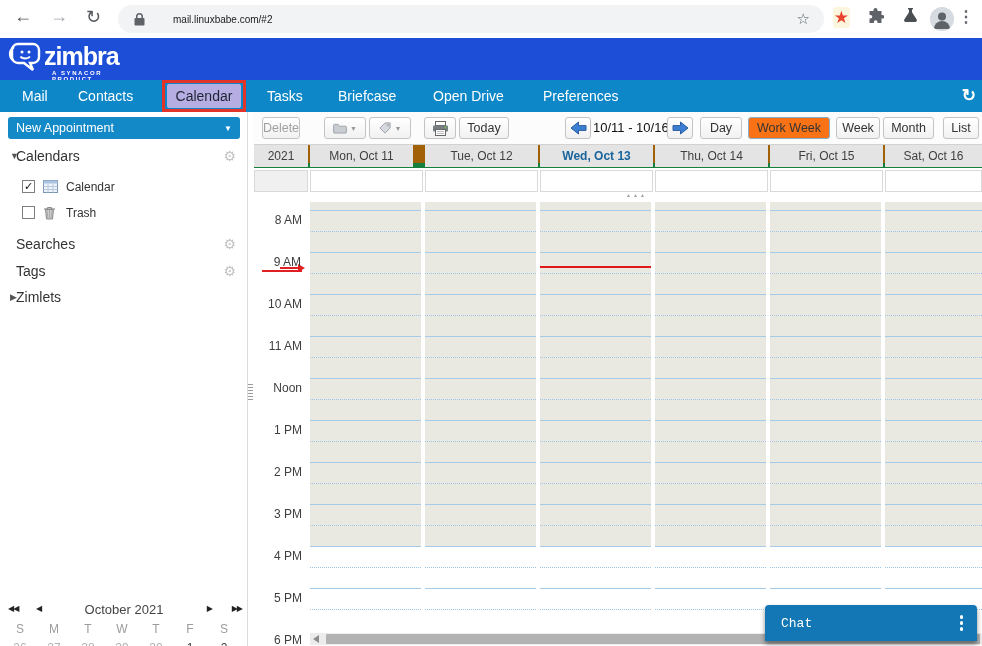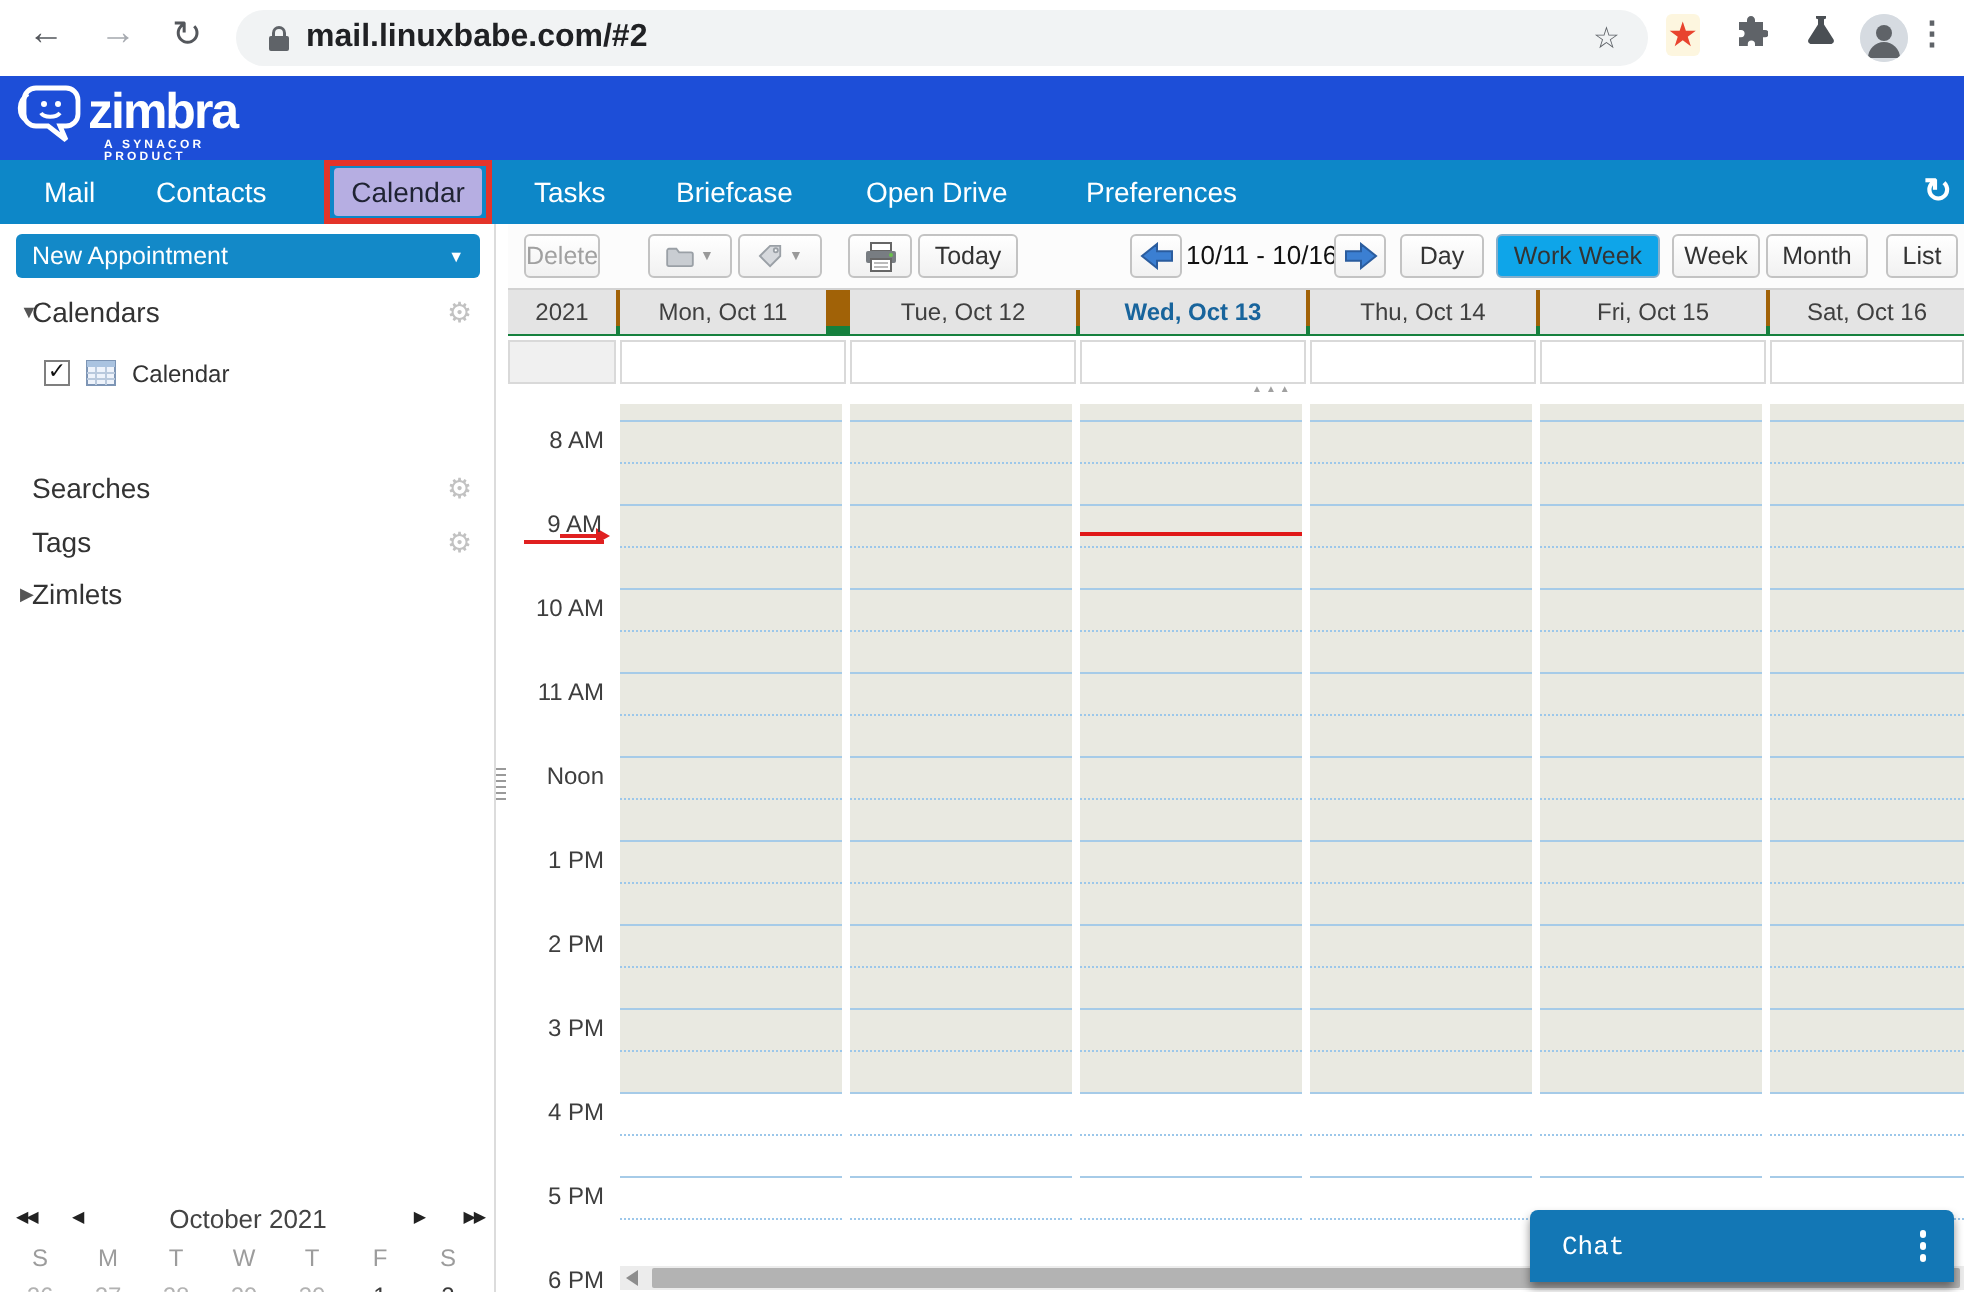--- a/index.html
+++ b/index.html
@@ -7,21 +7,21 @@
   #app{position:relative;width:982px;height:646px;background:#fff;overflow:hidden;
        font-family:"Liberation Sans",sans-serif;}
 
   
   .browser{position:absolute;left:0;top:0;width:982px;height:38px;background:#fff;}
   .b-ico{position:absolute;top:6px;font-size:18px;color:#54575c;cursor:default;}
   .b-ico.dis{color:#a6aab0;}
   .url-pill{position:absolute;left:118px;top:5px;width:706px;height:28px;border-radius:14px;
             background:#f1f3f4;display:flex;align-items:center;}
   .url-lock{margin-left:16px;display:flex;}
-  .url-text{margin-left:8px;font-size:16px;color:#202124;flex:1;font-weight:bold;}
+  .url-text{margin-left:28px;font-size:10px;color:#202124;flex:1;}
   .url-star{font-size:15px;color:#5f6368;margin-right:14px;}
   .ext{position:absolute;top:7px;display:flex;align-items:center;}
   .ext-star{color:#e8432e;font-size:17px;background:#fdf6df;border-radius:3px;padding:0 1px;}
   .avatar{width:24px;height:24px;border-radius:50%;background:#dadfe5;overflow:hidden;display:flex;align-items:center;justify-content:center;}
   .kebab{font-size:16px;color:#5f6368;font-weight:bold;letter-spacing:0;}
 
   
   .zheader{position:absolute;left:0;top:38px;width:982px;height:42px;background:#1d4ed8;}
   .logo{position:absolute;left:8px;top:3px;display:flex;align-items:flex-start;}
   .logo-word{color:#fff;font-size:25px;font-weight:bold;letter-spacing:-1px;line-height:30px;}
@@ -81,21 +81,21 @@
   .tbtn{position:absolute;top:117px;height:22px;border:1px solid #c3c3c3;border-radius:3px;
         background:linear-gradient(#fff,#f1f1f1);font-size:12.5px;color:#333;
         display:flex;align-items:center;justify-content:center;gap:3px;}
   .tbtn.dis{color:#a0a0a0;}
   .tbtn .car{font-size:7px;color:#999;}
   .range-text{position:absolute;left:593px;top:117px;width:72px;height:22px;line-height:22px;
               text-align:center;font-size:13px;color:#111;white-space:nowrap;}
   .vbtn{position:absolute;top:117px;height:22px;border:1px solid #c3c3c3;border-radius:3px;
         background:linear-gradient(#fff,#f1f1f1);font-size:12.5px;color:#333;
         text-align:center;line-height:20px;}
-  .vbtn.active{background:#0ea5e9;border-color:#84aecb;}
+  .vbtn.active{background:#f97316;border-color:#84aecb;}
 
   
   .cal-head{position:absolute;left:254px;top:144px;width:728px;height:24px;background:#a16207;
             border-top:1px solid #d2d2d2;border-bottom:5px solid #15803d;}
   .hd-cell{position:absolute;top:0;height:22px;line-height:22px;text-align:center;
            background:#e4e4e4;font-size:12px;color:#3f3f3f;white-space:nowrap;}
   .hd-cell.today{color:#18649c;font-weight:bold;}
   .allday{position:absolute;left:254px;top:168px;width:728px;height:30px;background:#fff;}
   .ad-cell{position:absolute;top:2px;height:22px;background:#fff;border:1px solid #d9d9d9;}
   .ad-gutter{position:absolute;left:0;top:2px;width:54px;height:22px;background:#f0f0f0;border:1px solid #d9d9d9;}
@@ -238,20 +238,32 @@
       <span class="ic">
         <svg width="15" height="13" viewBox="0 0 15 13">
             <rect x=".5" y=".5" width="14" height="12" fill="#eef3fb" stroke="#7d95b5"></rect>
             <rect x=".5" y=".5" width="14" height="3" fill="#aac3e0"></rect>
             <path d="M.5 6.5h14M.5 9.5h14M5 3.5V12.5M10 3.5V12.5" stroke="#b9c9dd" fill="none"></path>
           </svg>
       </span>
       <span class="lbl">Calendar</span>
     </div>
 
+    <div class="side-item" style="top:92px">
+      <span class="cbx"></span>
+      <span class="ic">
+        <svg width="13" height="14" viewBox="0 0 13 14">
+            <path d="M1 3h11" stroke="#8b8b8b" stroke-width="1.2"></path>
+            <path d="M4.5 3V1.5h4V3" fill="none" stroke="#8b8b8b"></path>
+            <path d="M2.5 3.5l1 9.5h6l1-9.5z" fill="#cfcfcf" stroke="#8b8b8b"></path>
+            <path d="M4 4l.8 8M6.5 4v8M9 4l-.8 8" stroke="#9a9a9a" stroke-width=".7"></path>
+          </svg>
+      </span>
+      <span class="lbl">Trash</span>
+    </div>
 
     <div class="side-sec" style="top:124px">
       <span class="lbl">Searches</span>
       <span class="gear">⚙</span>
     </div>
     <div class="side-sec" style="top:151px">
       <span class="lbl">Tags</span>
       <span class="gear">⚙</span>
     </div>
     <div class="side-sec" style="top:177px">

